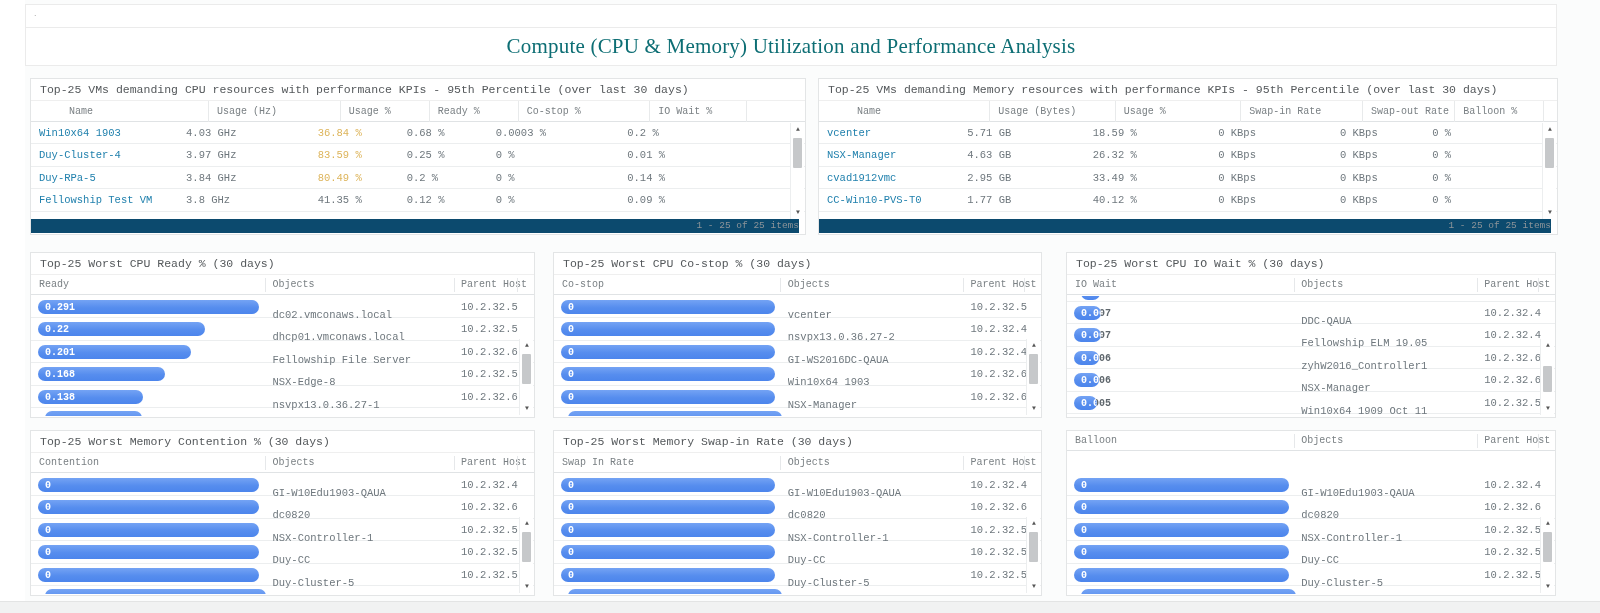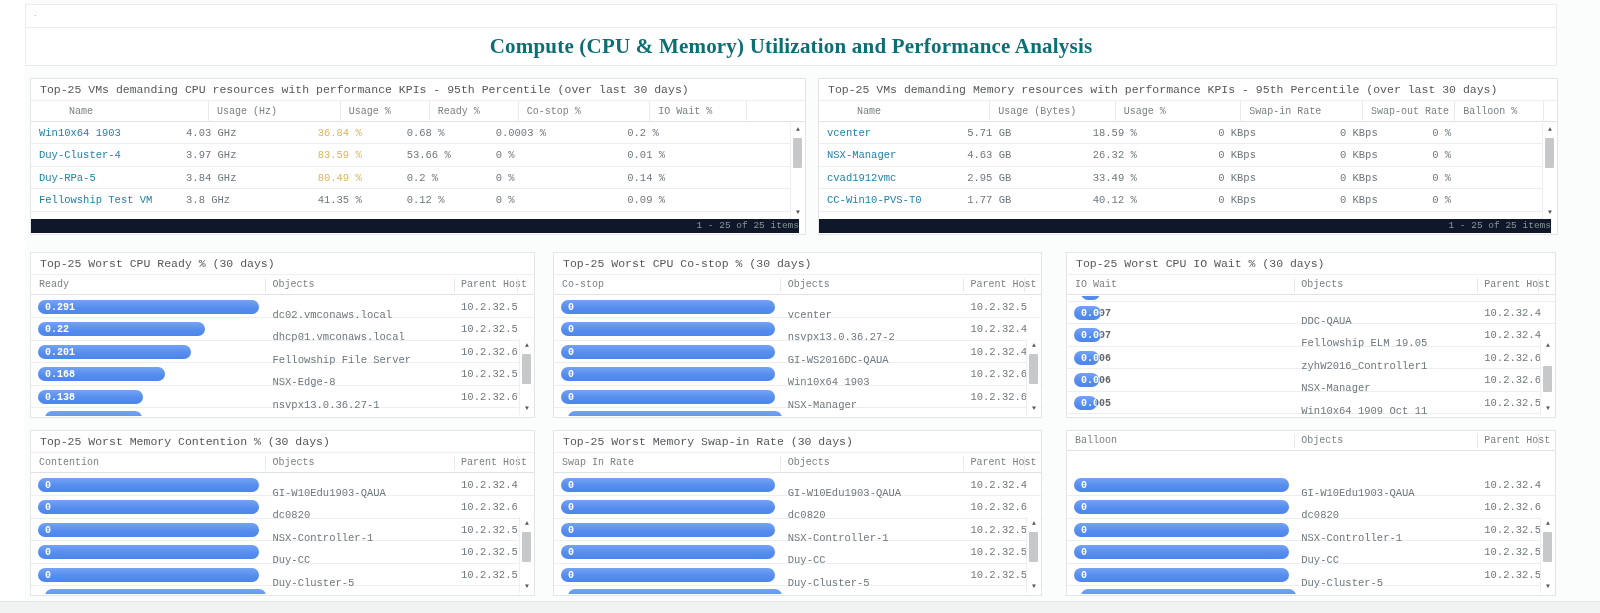--- a/index.html
+++ b/index.html
@@ -7,40 +7,40 @@
     font-family:"Liberation Sans", sans-serif; }
   .stage { position:relative; width:1600px; height:613px; }
   .bottom-band { position:absolute; left:0; top:601px; width:1600px; height:12px;
     background:#f1f2f2; border-top:1px solid #e3e4e4; }
   .left-gutter { position:absolute; left:0; top:0; width:25px; height:601px; background:#ffffff; }
 
   .top-strip { position:absolute; left:25px; top:4px; width:1532px; height:24px;
     background:#fff; border:1px solid #ebebeb; color:#a8a8a8; font-size:9px; padding:3px 0 0 8px; }
   .title-bar { position:absolute; left:25px; top:28px; width:1532px; height:38px;
     background:#fff; border:1px solid #ebebeb; border-top:none; text-align:center; }
-  .main-title { font-family:"Liberation Serif", serif; font-weight:bold; font-size:21px;
+  .main-title { font-family:"Liberation Serif", serif; font-weight:normal; font-size:21px;
     color:#0d6e74; line-height:36px; letter-spacing:0.2px; }
 
   .panel { position:absolute; background:#fff; border:1px solid #e3e5e6;font-family:Liberation Mono, monospace; }
   .p-title { height:22px; line-height:22px; padding:0 9px; font-size:11.5px; color:#54585b;
     border-bottom:1px solid #efefef; white-space:nowrap; overflow:hidden; }
 
   
   .thead { position:relative; height:21px; border-bottom:1px solid #e0e3e5; }
   .th { position:absolute; top:0; height:21px; line-height:21px; font-size:10px; color:#7a8084;
     padding-left:8px; border-left:1px solid #e8eaeb; white-space:nowrap; overflow:hidden;margin-left:30px; }
   .th.first { border-left:none; }
   .tbody { position:relative; height:98px; overflow:hidden; }
   .trow { position:relative; height:22.4px; border-bottom:1px solid #eceeef; }
   .cell { position:absolute; top:0; height:22.4px; line-height:22.4px; font-size:10.5px;
     color:#6e777d; padding-left:8px; white-space:nowrap; overflow:hidden; }
   .cell.link { color:#2080ad; cursor:pointer; }
   .cell.amber { color:#ddb45a; }
   .tfoot { position:absolute; left:0; right:6px; bottom:1px; height:14px; line-height:13px;
-    text-align:right; font-size:9.5px; color:#8d9499; background:#0f172a; }
+    text-align:right; font-size:9.5px; color:#8d9499; background:#0c4a6e; }
 
   .cpu .c0{left:0;width:19%} .cpu .c1{left:19%;width:17%} .cpu .c2{left:36%;width:11.5%}
   .cpu .c3{left:47.5%;width:11.5%} .cpu .c4{left:59%;width:17%} .cpu .c5{left:76%;width:12.5%}
   .cpu .c6{left:88.5%;width:11.5%}
   .mem .c0{left:0;width:19%} .mem .c1{left:19%;width:17%} .mem .c2{left:36%;width:17%}
   .mem .c3{left:53%;width:16.5%} .mem .c4{left:69.5%;width:12.5%} .mem .c5{left:82%;width:12%}
   .mem .c6{left:94%;width:6%}
 
   
   .vscroll { position:absolute; right:1px; width:14px; background:#fff; border-left:1px solid #eceeef; }
@@ -109,21 +109,21 @@
           <span class="cell c1">4.03 GHz</span>
           <span class="cell c2 amber">36.84 %</span>
           <span class="cell c3">0.68 %</span>
           <span class="cell c4">0.0003 %</span>
           <span class="cell c5">0.2 %</span>
         </div>
         <div class="trow">
           <span class="cell c0 link">Duy-Cluster-4</span>
           <span class="cell c1">3.97 GHz</span>
           <span class="cell c2 amber">83.59 %</span>
-          <span class="cell c3">53.66 %</span>
+          <span class="cell c3">0.25 %</span>
           <span class="cell c4">0 %</span>
           <span class="cell c5">0.01 %</span>
         </div>
         <div class="trow">
           <span class="cell c0 link">Duy-RPa-5</span>
           <span class="cell c1">3.84 GHz</span>
           <span class="cell c2 amber">80.49 %</span>
           <span class="cell c3">0.2 %</span>
           <span class="cell c4">0 %</span>
           <span class="cell c5">0.14 %</span>

